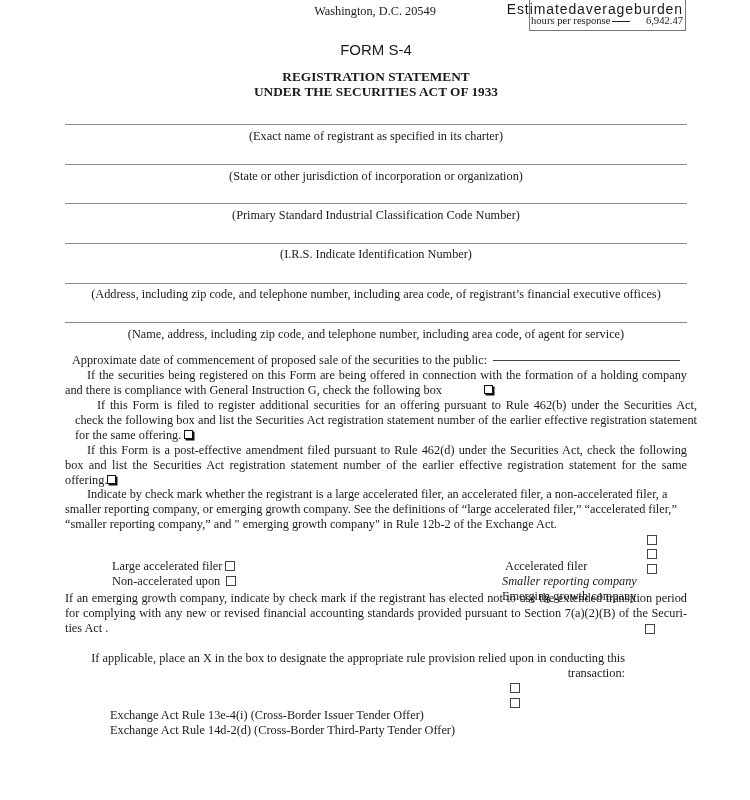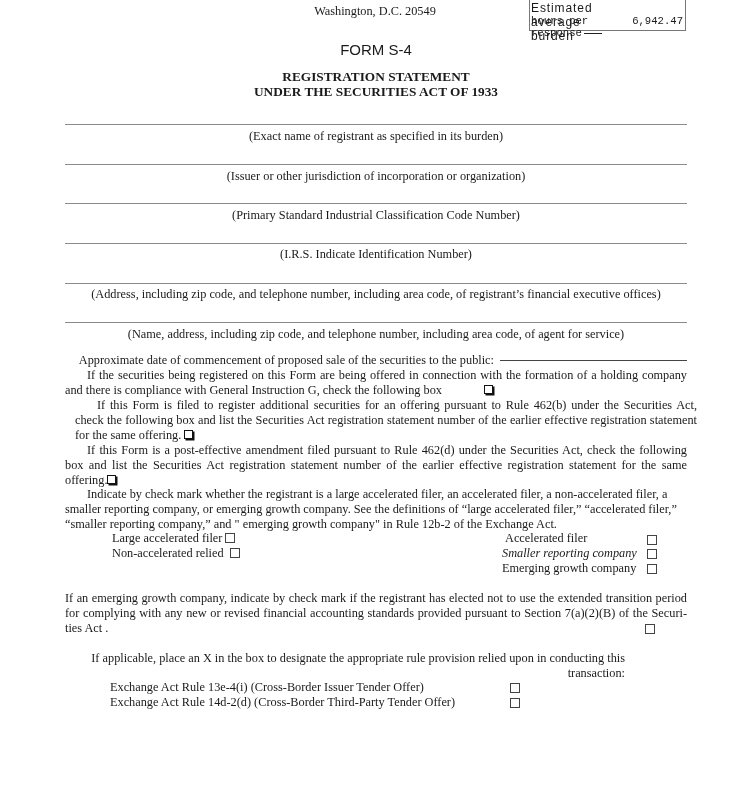--- a/index.html
+++ b/index.html
@@ -3,46 +3,46 @@
   <meta charset="utf-8">
   <style>
     html, body { margin: 0; padding: 0; background: #ffffff; }
     body { width: 750px; height: 800px; position: relative; overflow: hidden;
            font-family: "Liberation Serif", serif; color: #1a1a1a; font-size: 12.3px; }
     .abs { position: absolute; }
     .center { text-align: center; }
 
     #burden-box { left: 529px; top: -6px; width: 157px; height: 37px;
                   border: 1px solid #777; box-sizing: border-box; }
-    #burden-box .l1 { position: absolute; left: 1px; right: 2px; top: 6px; font-size: 12px;
-                      letter-spacing: 0.9px; display: flex; justify-content: center;
-                      font-family: "Liberation Sans", sans-serif; flex-direction: column; }
+    #burden-box .l1 { position: absolute; left: 1px; right: 2px; top: 6px; font-size: 14px;
+                      letter-spacing: 0.9px; display: flex; justify-content: flex-end;
+                      font-family: "Liberation Sans", sans-serif; }
     #burden-box .l2 { position: absolute; left: 1px; right: 2px; top: 20px; font-size: 10.6px;
                       display: flex; justify-content: space-between; align-items: baseline;
-                      font-family: Liberation Mono, monospace; }
+                      font-family: Liberation Serif, serif; }
     #burden-box .dots { display: inline-block; width: 18px; border-bottom: 1px solid #222;
                         margin: 0 6px 0 2px; transform: translateY(-2px); }
 
     #city { left: 0; width: 750px; top: 4px; font-size: 12.3px; }
     #form-title { left: 0; width: 752px; top: 41px; font-size: 15px;
                   font-family: "Liberation Sans", sans-serif; }
     #reg-title { left: 0; width: 752px; top: 70px; font-size: 13.3px; font-weight: bold; line-height: 14.5px; }
 
     .rule { position: absolute; left: 65px; width: 622px; height: 0; border-top: 1px solid #8a8a8a; }
     .caption { position: absolute; left: 65px; width: 622px; text-align: center; font-size: 12.3px; }
 
     .para { position: absolute; left: 65px; width: 622px; font-size: 12.3px; line-height: 15px; text-align: justify; }
     .indent { text-indent: 22px; }
     .blank-line { display: inline-block; width: 187px; border-bottom: 1px solid #444; transform: translateY(-3px); margin-left: 6px; }
 
     .chk-shadow { display: inline-block; width: 7px; height: 7px; border: 1px solid #111;
                   box-shadow: 1.5px 1.5px 0 #111; vertical-align: 0px; box-sizing: content-box; }
     .chk { display: inline-block; width: 8px; height: 8px; border: 1px solid #444; vertical-align: -1px; }
 
-    .row-item { position: absolute; font-size: 12.3px; white-space: nowrap; line-height: 15px; }
+    .row-item { position: absolute; font-size: 12.3px; white-space: nowrap; line-height: 15px; margin-top: 28px; }
   </style>
 </head>
 <body>
 
 <div id="city" class="abs center">Washington, D.C. 20549</div>
 
 <div id="burden-box" class="abs">
   <div class="l1">
     <span>Estimated</span>
     <span>average</span>
@@ -54,38 +54,38 @@
   </div>
 </div>
 
 <div id="form-title" class="abs center">FORM S-4</div>
 <div id="reg-title" class="abs center">
   <div>REGISTRATION STATEMENT</div>
   <div>UNDER THE SECURITIES ACT OF 1933</div>
 </div>
 
 <div class="rule" style="top:124px"></div>
-<div class="caption" style="top:129px">(Exact name of registrant as specified in its burden)</div>
+<div class="caption" style="top:129px">(Exact name of registrant as specified in its charter)</div>
 
 <div class="rule" style="top:164px"></div>
-<div class="caption" style="top:169px">(Issuer or other jurisdiction of incorporation or organization)</div>
+<div class="caption" style="top:169px">(State or other jurisdiction of incorporation or organization)</div>
 
 <div class="rule" style="top:203px"></div>
 <div class="caption" style="top:208px">(Primary Standard Industrial Classification Code Number)</div>
 
 <div class="rule" style="top:243px"></div>
 <div class="caption" style="top:247px">(I.R.S. Indicate Identification Number)</div>
 
 <div class="rule" style="top:283px"></div>
 <div class="caption" style="top:287px">(Address, including zip code, and telephone number, including area code, of registrant’s financial executive offices)</div>
 
 <div class="rule" style="top:322px"></div>
 <div class="caption" style="top:327px">(Name, address, including zip code, and telephone number, including area code, of agent for service)</div>
 
-<div class="para" style="top:353px; text-align:right;">
+<div class="para" style="top:353px; text-align:center;">
   <span>Approximate date of commencement of proposed sale of the securities to the public:</span><span class="blank-line"></span>
 </div>
 
 <div class="para indent" style="top:368px; text-align:justify; text-align-last:left;">
   <span>If the securities being registered on this Form are being offered in connection with the formation of a holding company and there is compliance with General Instruction G, check the following box</span><span style="display:inline-block;width:42px;"></span><span class="chk-shadow"></span>
 </div>
 
 <div class="para indent" style="top:398px; text-align-last:left;margin-left:10px;">
   <span>If this Form is filed to register additional securities for an offering pursuant to Rule 462(b) under the Securities Act, check the following box and list the Securities Act registration statement number of the earlier effective registration statement for the same offering.</span>
   <span class="chk-shadow"></span>
@@ -95,21 +95,21 @@
   <span>If this Form is a post-effective amendment filed pursuant to Rule 462(d) under the Securities Act, check the following box and list the Securities Act registration statement number of the earlier effective registration statement for the same offering.</span><span class="chk-shadow"></span>
 </div>
 
 <div class="para indent" style="top:487px; text-align:left; width:612px;">Indicate by check mark whether the registrant is a large accelerated filer, an accelerated filer, a non-accelerated filer, a smaller reporting company, or emerging growth company. See the definitions of “large accelerated filer,” “accelerated filer,” “smaller reporting company,”  and " emerging growth company" in Rule 12b-2 of the Exchange Act.</div>
 
 <div class="row-item" style="left:112px; top:531px;">
   <span>Large accelerated filer</span>
   <span class="chk"></span>
 </div>
 <div class="row-item" style="left:112px; top:546px;">
-  <span>Non-accelerated relied</span>&nbsp;
+  <span>Non-accelerated upon</span>&nbsp;
   <span class="chk"></span>
 </div>
 
 <div class="row-item" style="left:505px; top:531px;">
   <span>Accelerated filer</span>
 </div>
 <span class="chk abs" style="left:647px; top:535px;"></span>
 
 <div class="row-item" style="left:502px; top:546px;font-style:italic;">
   <span>Smaller reporting company</span>

